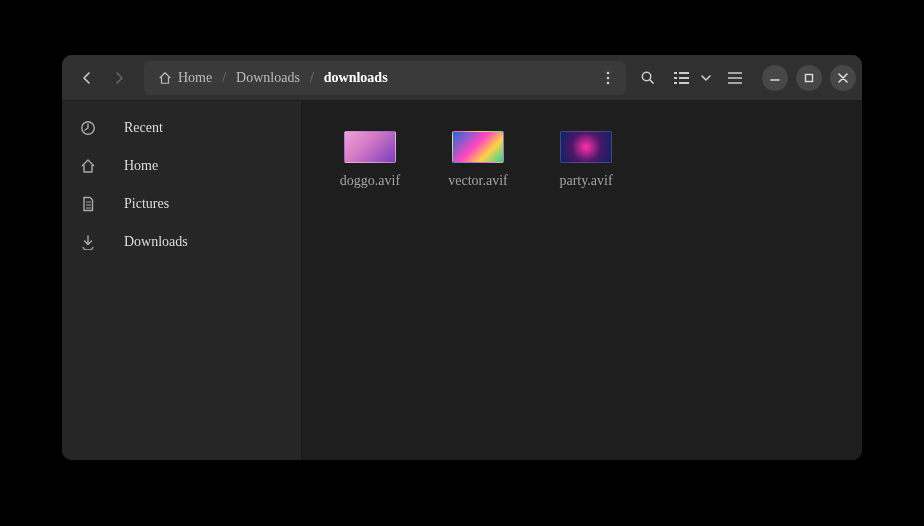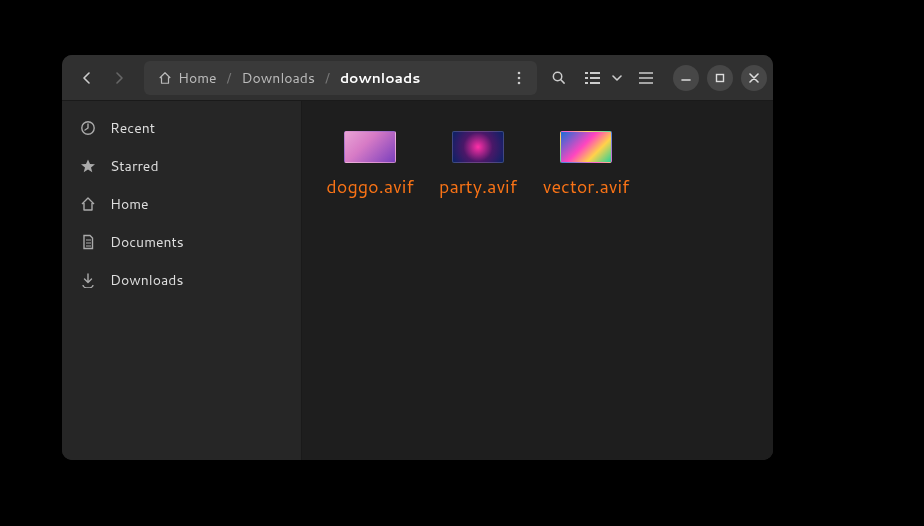--- a/index.html
+++ b/index.html
@@ -10,28 +10,29 @@
     color: #eee;
     width: 924px;
     height: 526px;
     overflow: hidden;
     position: relative;
   }
   .window {
     position: absolute;
     left: 62px;
     top: 55px;
-    width: 711px;
+    width: 800px;
     height: 405px;
     background: #2d2d2d;
     border-radius: 10px;
     display: flex;
     flex-direction: column;
     overflow: hidden;
     box-shadow: 0 8px 28px rgba(0,0,0,0.6);
+    font-family: Liberation Serif, serif;
   }
   .titlebar {
     height: 46px;
     background: #303030;
     display: flex;
     align-items: center;
     padding: 0 6px;
     gap: 6px;
     border-bottom: 1px solid #1a1a1a;
   }
@@ -80,21 +81,21 @@
   }
   .body { flex: 1; display: flex; min-height: 0; }
   .sidebar {
     width: 240px;
     background: #262626;
     border-right: 1px solid #1a1a1a;
     padding: 8px 0;
     overflow-y: auto;
   }
   .side-item {
-    display: flex; align-items: center; gap: 14px;
+    display: flex; align-items: center; gap: 28px;
     height: 38px;
     padding: 0 18px;
     color: #ddd;
     cursor: pointer;
   }
   .side-item svg, .side-item .sic { width: 16px; height: 16px; flex-shrink: 0; color: #aaa; }
   .main {
     flex: 1;
     background: #1e1e1e;
     padding: 24px 18px;
@@ -114,21 +115,21 @@
     cursor: pointer;
   }
   .thumb {
     width: 52px; height: 32px;
     border-radius: 2px;
     border: 1px solid rgba(255,255,255,0.18);
   }
   .t1 { background: linear-gradient(135deg,#e9a3d5 0%, #d77bc6 40%, #7a3fbd 100%); }
   .t2 { background: radial-gradient(circle at 50% 50%, #ff2fa8 0%, #4a1868 50%, #0a2266 100%); }
   .t3 { background: linear-gradient(135deg,#1a6ed8 0%, #ff46c0 45%, #ffd24a 70%, #27d19a 100%); }
-  .fname { color: #f97316; font-size: 18px; text-align: center; word-break: break-word; }
+  .fname { color: #a3a3a3; font-size: 14px; text-align: center; word-break: break-word; }
   svg { display: block; }
 </style>
 </head>
 <body>
 
 <div class="window">
 
   <div class="titlebar">
     <div class="nav-btns">
       <div class="icon-btn">
@@ -223,56 +224,50 @@
     <div class="sidebar">
       <div class="side-item">
         <svg class="sic" viewBox="0 0 16 16">
             <circle cx="8" cy="8" r="6.2" stroke="currentColor" stroke-width="1.4" fill="none"></circle>
             <path d="M8 4 V8 L5 10" stroke="currentColor" stroke-width="1.4" fill="none" stroke-linecap="round"></path>
           </svg>
         <span>Recent</span>
       </div>
       <div class="side-item">
         <svg class="sic" viewBox="0 0 16 16">
-            <path d="M8 1.5 L10 6 L15 6.3 L11 9.5 L12.3 14.3 L8 11.6 L3.7 14.3 L5 9.5 L1 6.3 L6 6 Z" fill="currentColor"></path>
-          </svg>
-        <span>Starred</span>
-      </div>
-      <div class="side-item">
-        <svg class="sic" viewBox="0 0 16 16">
             <path d="M2 8 L8 2 L14 8 M4 7 V14 H12 V7" stroke="currentColor" stroke-width="1.4" fill="none" stroke-linejoin="round"></path>
           </svg>
         <span>Home</span>
       </div>
       <div class="side-item">
         <svg class="sic" viewBox="0 0 16 16">
             <path d="M4 1.5 H10 L12.5 4 V14.5 H4 Z" stroke="currentColor" stroke-width="1.4" fill="none"></path>
             <line x1="6" y1="6" x2="11" y2="6" stroke="currentColor" stroke-width="1.2"></line>
             <line x1="6" y1="9" x2="11" y2="9" stroke="currentColor" stroke-width="1.2"></line>
             <line x1="6" y1="12" x2="11" y2="12" stroke="currentColor" stroke-width="1.2"></line>
           </svg>
-        <span>Documents</span>
+        <span>Pictures</span>
       </div>
       <div class="side-item">
         <svg class="sic" viewBox="0 0 16 16">
             <path d="M8 2 V10 M4.5 7 L8 10.5 L11.5 7" stroke="currentColor" stroke-width="1.4" fill="none" stroke-linecap="round" stroke-linejoin="round"></path>
             <path d="M3 13 A5 3 0 0 0 13 13" stroke="currentColor" stroke-width="1.4" fill="none"></path>
           </svg>
         <span>Downloads</span>
       </div>
     </div>
 
     <div class="main">
       <div class="file">
         <div class="thumb t1"></div>
         <span class="fname">doggo.avif</span>
       </div>
       <div class="file">
+        <div class="thumb t3"></div>
+        <span class="fname">vector.avif</span>
+      </div>
+      <div class="file">
         <div class="thumb t2"></div>
         <span class="fname">party.avif</span>
       </div>
-      <div class="file">
-        <div class="thumb t3"></div>
-        <span class="fname">vector.avif</span>
-      </div>
     </div>
   </div>
 </div>
 
 </body></html>

